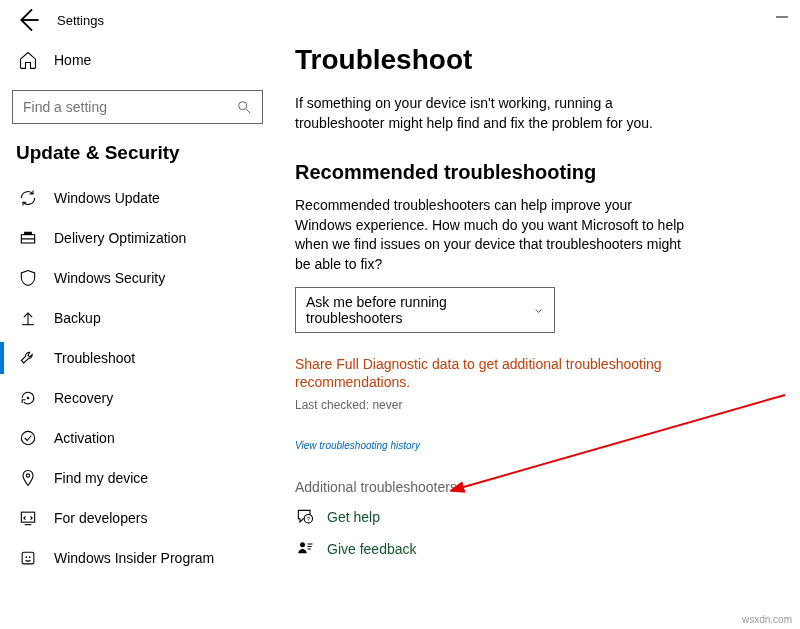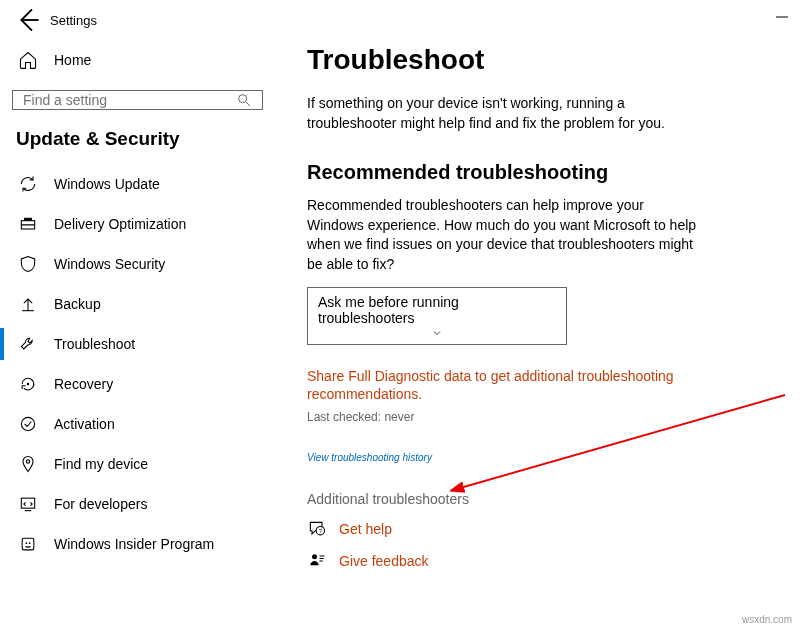--- a/index.html
+++ b/index.html
@@ -1,42 +1,42 @@
 <!DOCTYPE html>
 <html><head>
 <meta charset="utf-8">
 <style>
 * { box-sizing: border-box; margin: 0; padding: 0; }
 body { font-family: "Segoe UI", Arial, sans-serif; font-size: 14px; color: #000; background: #fff; width: 800px; height: 629px; overflow: hidden; position: relative; }
 .top-bar { display: flex; align-items: center; height: 40px; padding-left: 12px; }
 .back-icon { width: 32px; height: 32px; display: flex; align-items: center; justify-content: center; cursor: pointer; }
-.app-title { font-size: 13px; margin-left: 6px; }
+.app-title { font-size: 13px; margin-left: 13px; }
 .minimize-icon { position: absolute; right: 12px; top: 10px; cursor: pointer; }
-.container { display: flex; height: calc(100% - 40px); gap: 12px; }
+.container { display: flex; height: calc(100% - 40px); }
 .sidebar { width: 275px; padding: 0 12px 0 12px; }
 .nav-item { display: flex; align-items: center; height: 40px; padding-left: 6px; cursor: pointer; font-size: 14px; position: relative; }
 .nav-item .icon { width: 20px; height: 20px; display: flex; align-items: center; justify-content: center; margin-right: 16px; }
 .nav-item.active::before { content: ""; position: absolute; left: -12px; top: 4px; bottom: 4px; width: 4px; background: #0078d4; }
-.search-box { display: flex; align-items: center; border: 1px solid #666; height: 20px; margin: 10px 0 18px 0; padding: 0 10px; }
+.search-box { display: flex; align-items: center; border: 1px solid #666; height: 34px; margin: 10px 0 18px 0; padding: 0 10px; }
 .search-box input { flex: 1; border: none; outline: none; font-size: 14px; font-family: inherit; color: #666; background: transparent; }
 .section-title { font-size: 19px; font-weight: 600; margin-bottom: 14px; padding-left: 4px; }
 .sidebar-list { padding-top: 0; }
 .main { flex: 1; padding: 4px 20px 0 20px; overflow-y: auto; }
 h1 { font-size: 28px; font-weight: 600; margin-bottom: 18px; }
 h2 { font-size: 20px; font-weight: 600; margin: 28px 0 12px 0; }
 .body-text { font-size: 14px; line-height: 1.4; color: #000; max-width: 390px; }
-.dropdown { display: inline-flex; align-items: center; justify-content: space-between; border: 1px solid #666; padding: 6px 10px; margin-top: 12px; width: 260px; cursor: pointer; font-size: 14px; flex-direction: column; }
+.dropdown { display: inline-flex; align-items: center; justify-content: space-between; border: 1px solid #666; padding: 6px 10px; margin-top: 12px; width: 260px; cursor: pointer; font-size: 14px; }
 .warning { color: #c2410c; margin-top: 22px; max-width: 380px; line-height: 1.35; }
 .info-line { margin-top: 6px; font-size: 14px; }
 .small-grey { color: #666; font-size: 12px; margin-top: 6px; }
 .link { color: #0067b8; cursor: pointer; margin-top: 28px; display: block; font-size: 10px; font-style: italic; }
 .grey-heading { color: #666; font-size: 14px; margin-top: 28px; }
 .help-row { display: flex; align-items: center; margin-top: 12px; }
 .help-row .icon { width: 20px; height: 20px; margin-right: 12px; display: flex; align-items: center; justify-content: center; }
-.help-row .lbl { color: #c2410c; cursor: pointer; }
+.help-row .lbl { color: #14532d; cursor: pointer; }
 svg { width: 100%; height: 100%; }
 .watermark { position: absolute; bottom: 4px; right: 8px; font-size: 10px; color: #999; margin-left: 8px; }
 .arrow-annotation { position: absolute; pointer-events: none; z-index: 100; }
 </style>
 </head>
 <body>
 
 <div class="top-bar">
   <div class="back-icon">
     <svg viewBox="0 0 24 24">

